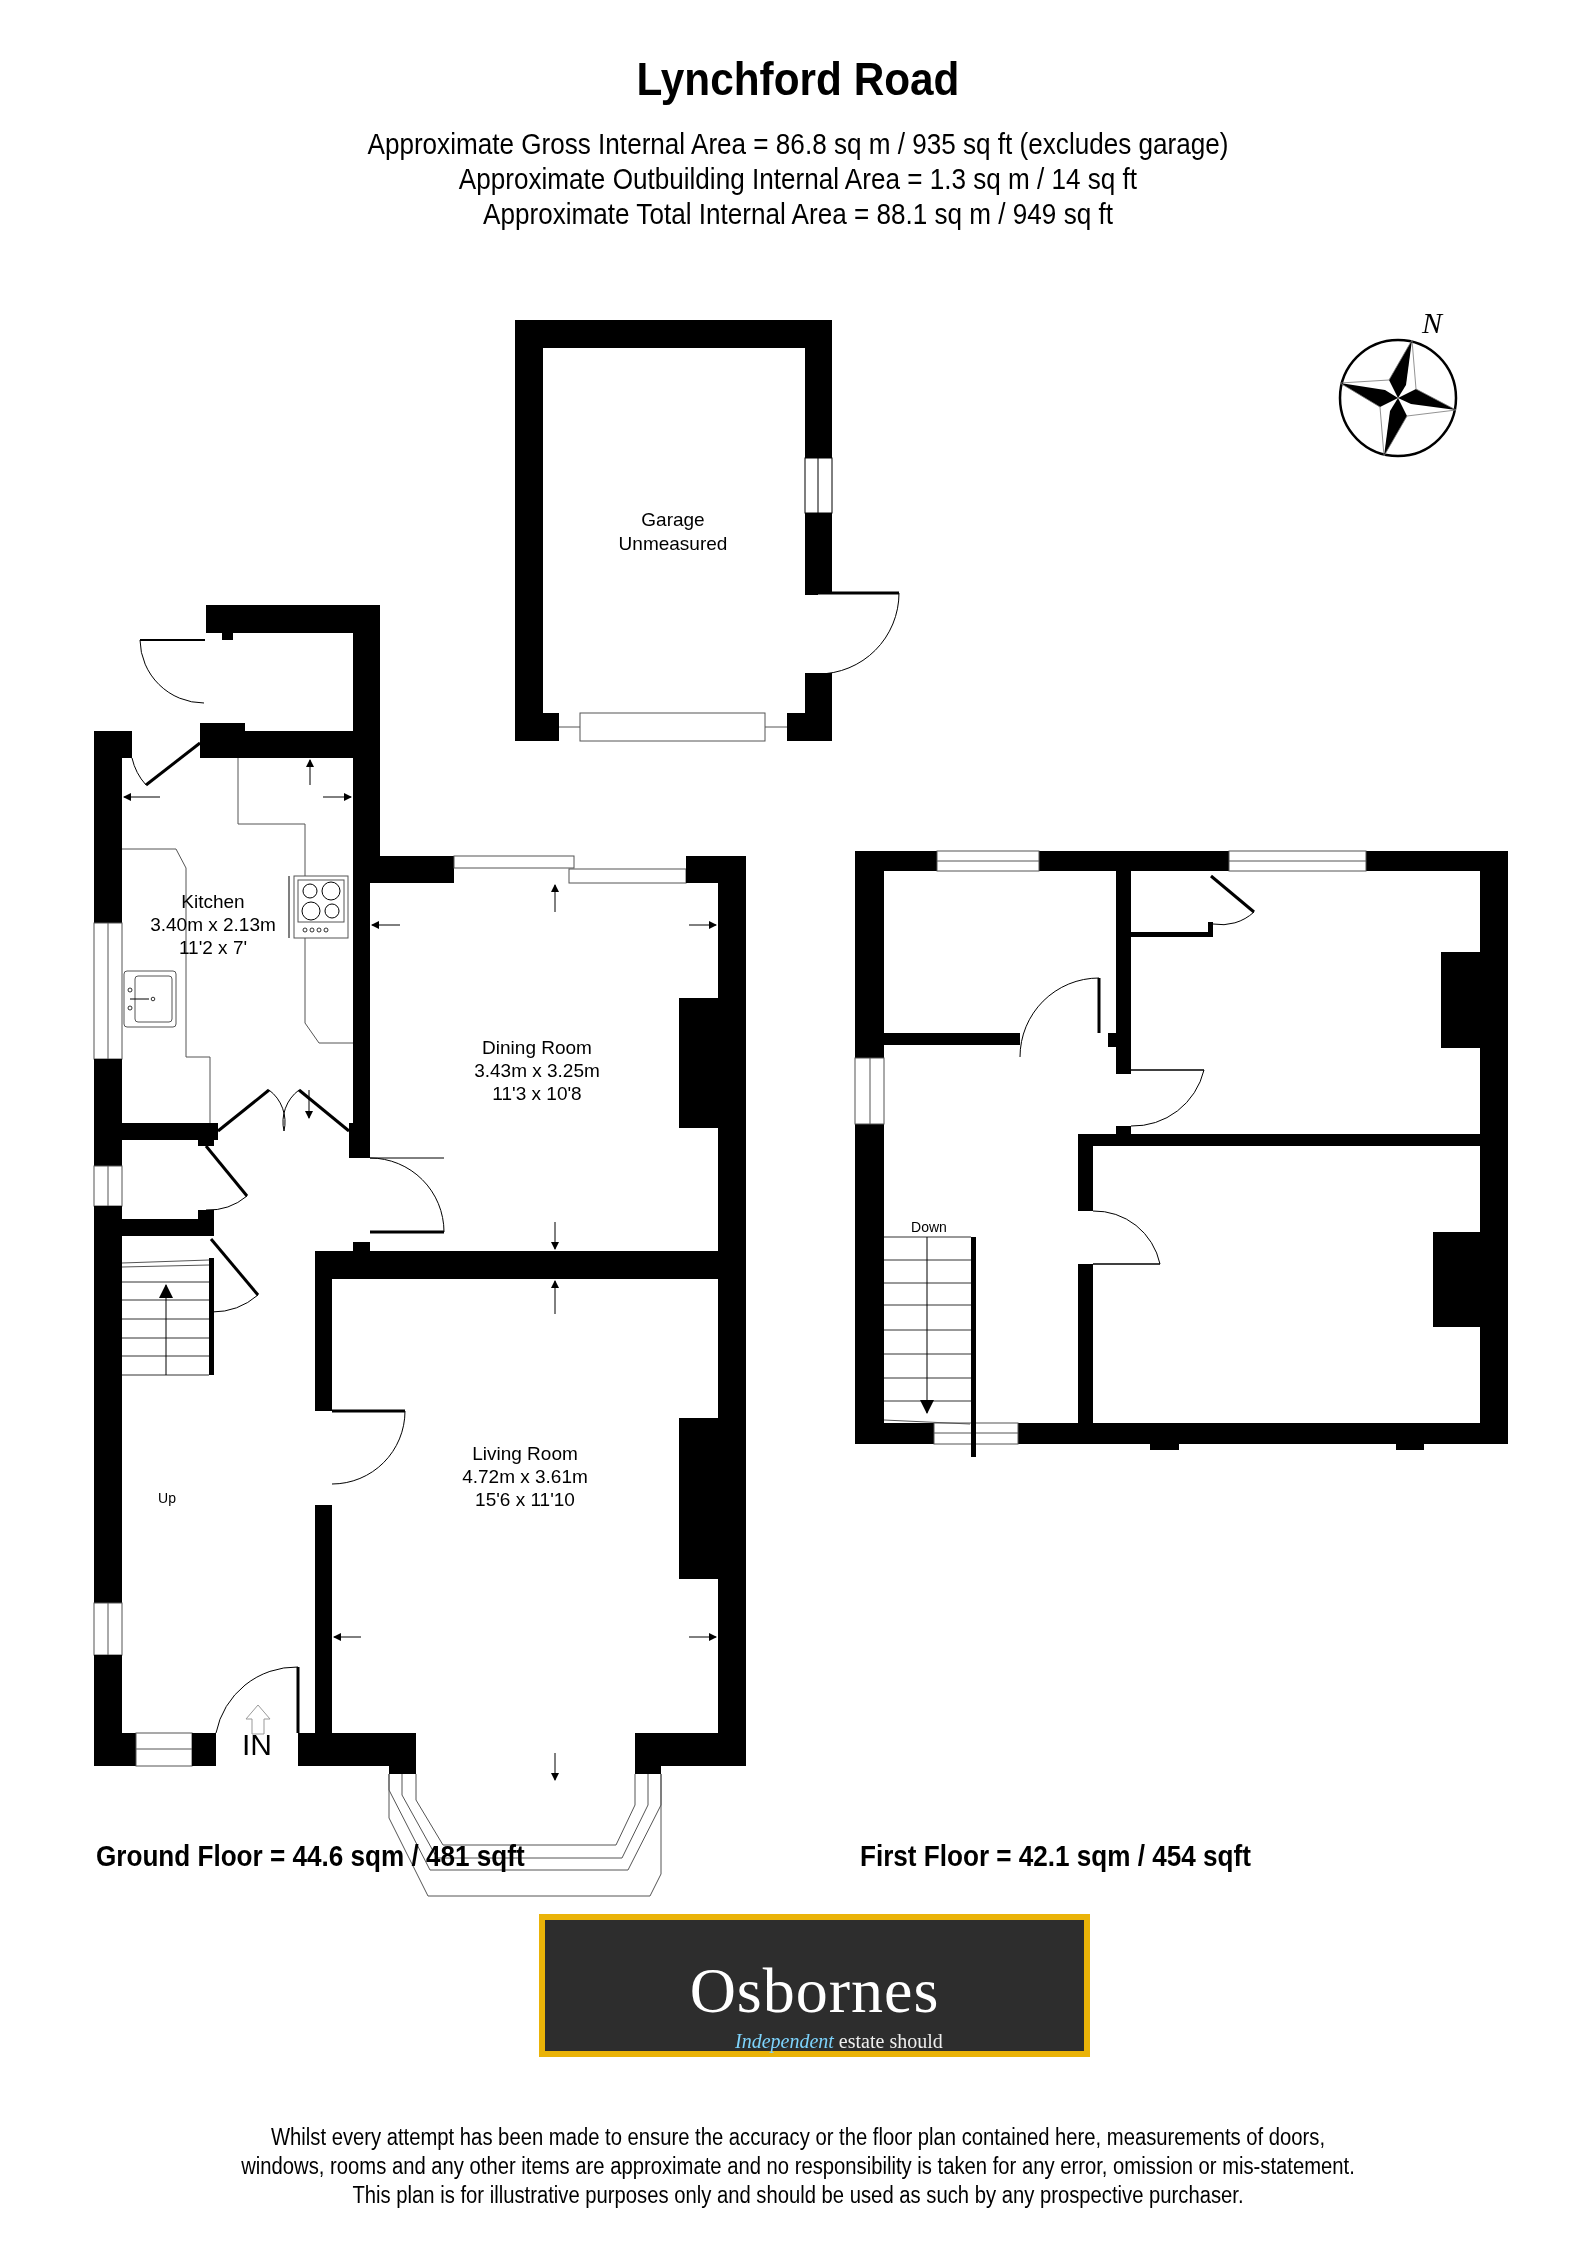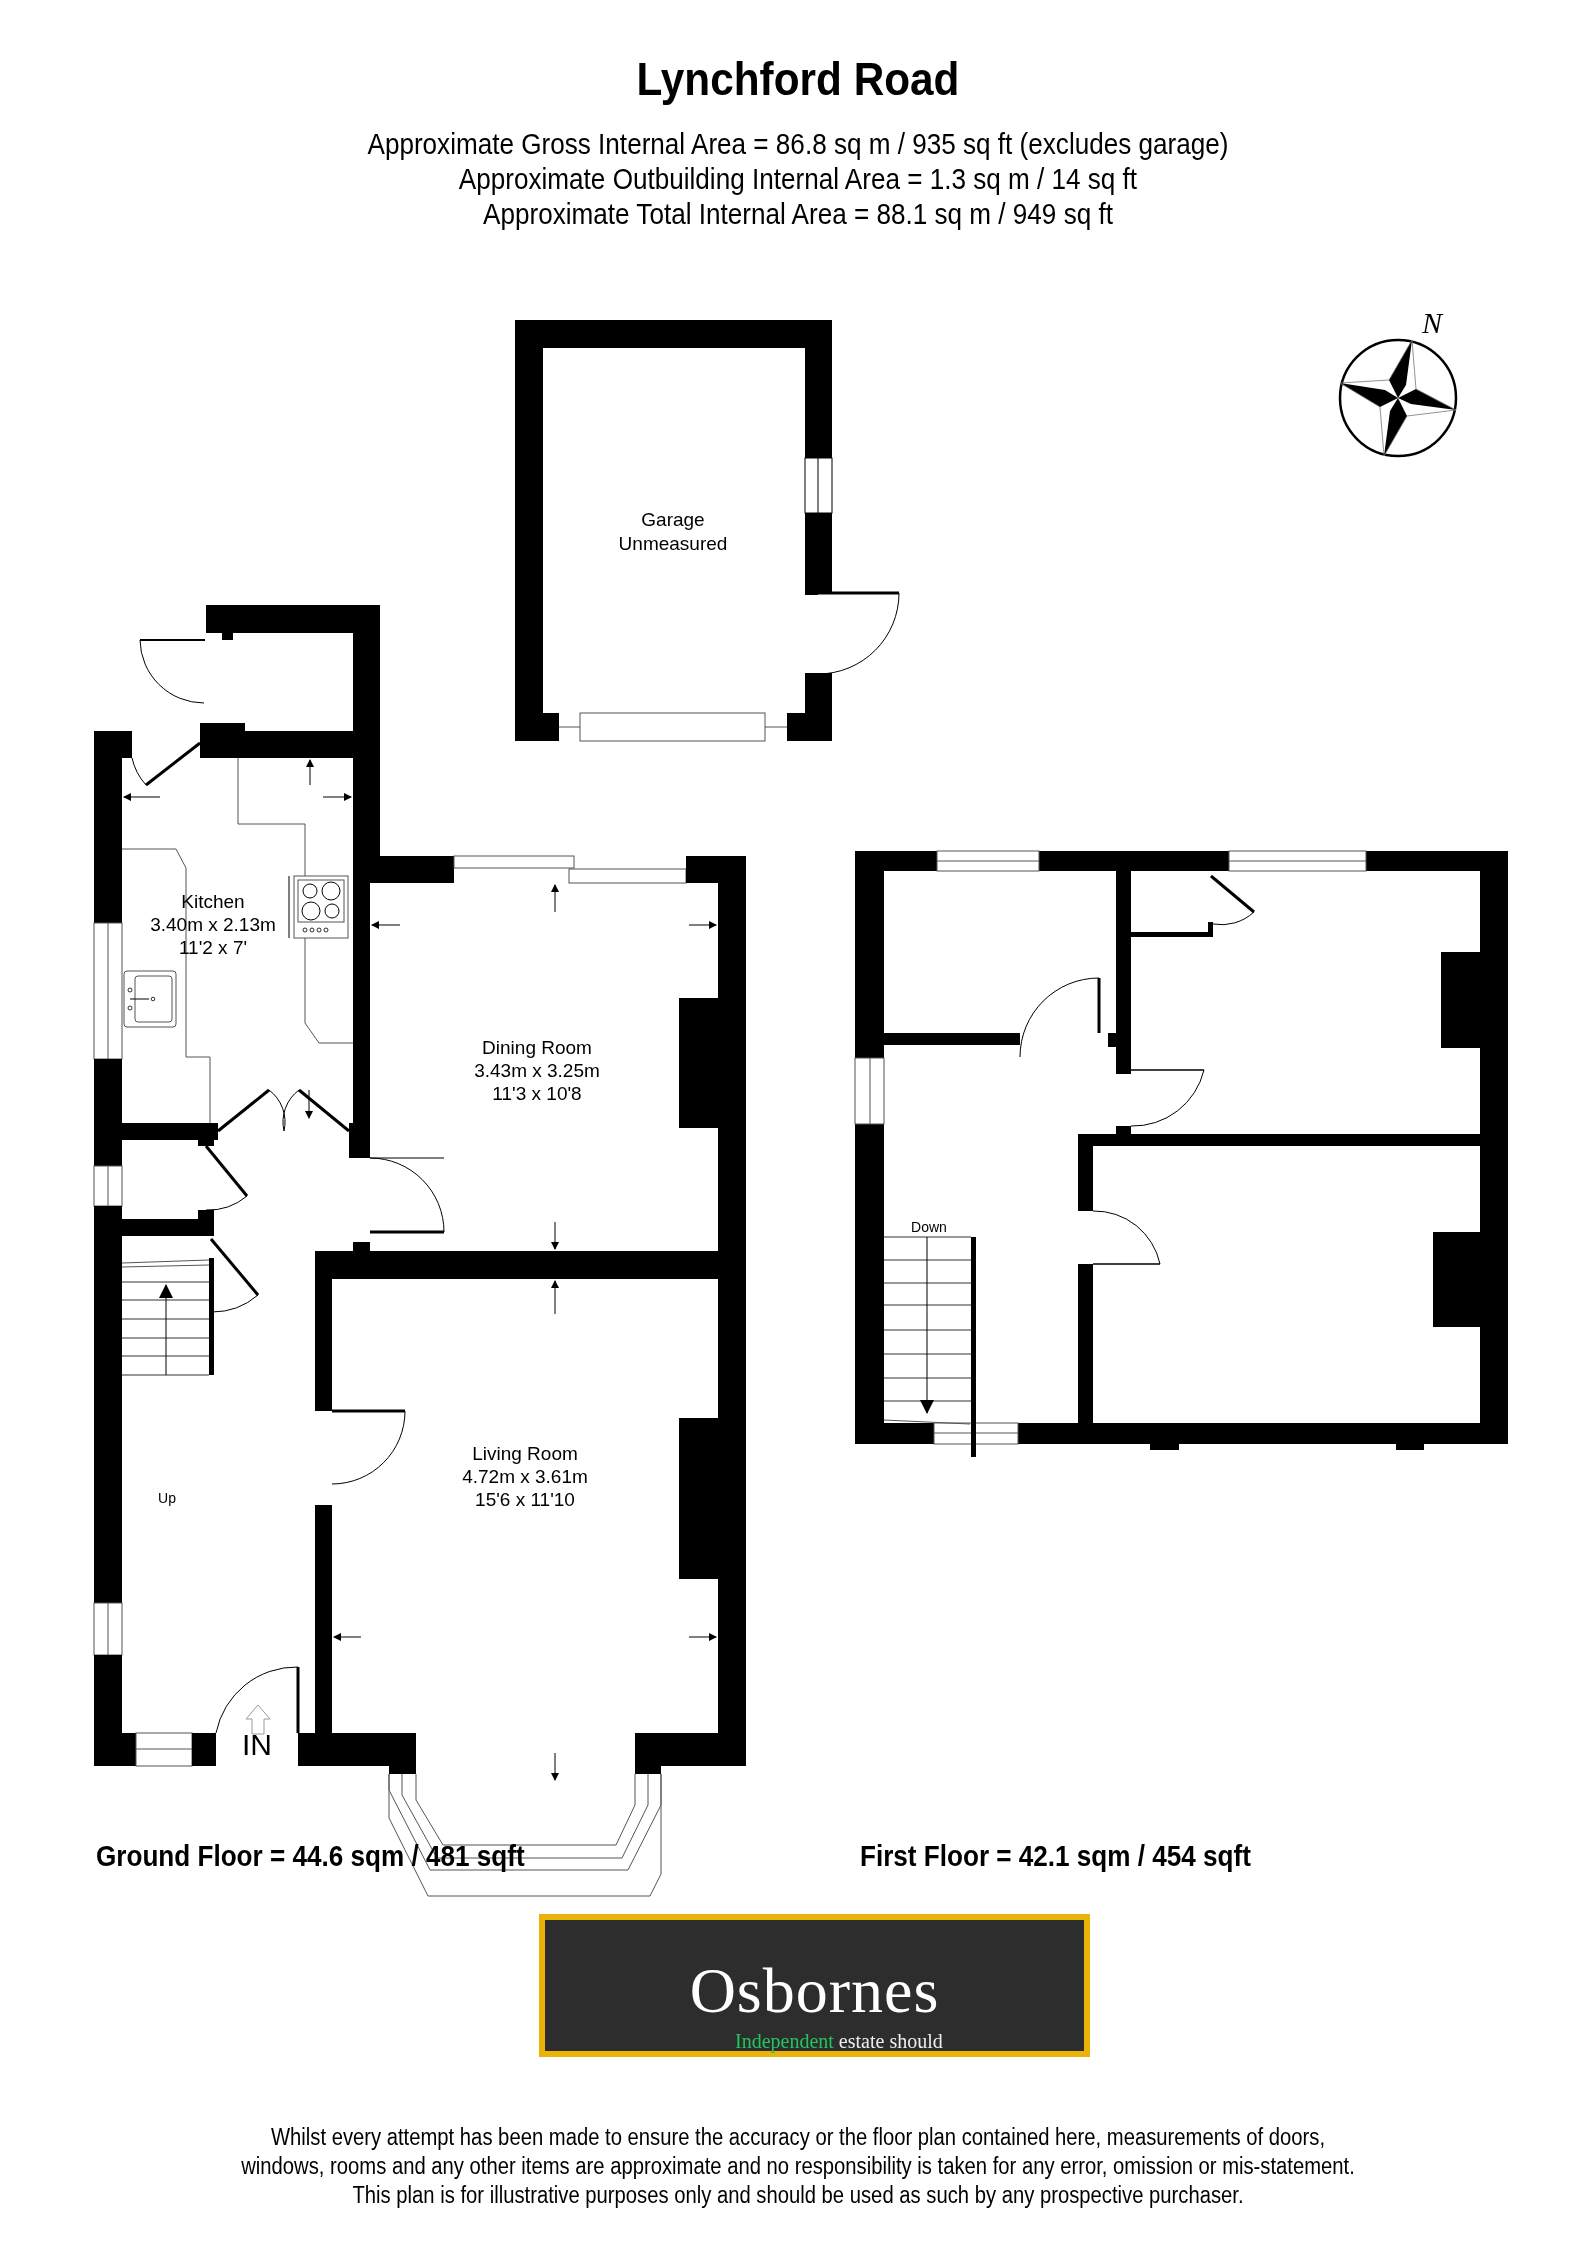--- a/index.html
+++ b/index.html
@@ -13,21 +13,21 @@
   #area3 { top: 198px; }
   #plan { position: absolute; left: 0; top: 0; width: 1596px; height: 2258px; }
   .room-label { font-family: "Liberation Sans", sans-serif; font-size: 19px; text-anchor: middle; fill: #000; }
   .small-label { font-family: "Liberation Sans", sans-serif; font-size: 14px; text-anchor: middle; fill: #000; }
   .floor-label { font-size: 29px; font-weight: bold; transform: scaleX(0.9); transform-origin: left center; white-space: nowrap; }
   #ground-label { left: 96px; top: 1840px; }
   #first-label { left: 860px; top: 1840px; }
   #logo { left: 527px; top: 1914px; width: 551px; height: 143px; background: #2d2d2d; border: 6px solid #eab308; box-sizing: border-box; margin-left: 12px; }
   #logo-name { position: absolute; left: 0; width: 100%; top: 34px; text-align: center; color: #ffffff; font-family: "Liberation Serif", serif; font-size: 64px; letter-spacing: 1px; }
   #logo-tag { position: absolute; left: 190px; top: 110px; font-family: "Liberation Serif", serif; font-size: 20px; white-space: nowrap; }
-  #logo-tag-a { color: #22c55e; }
+  #logo-tag-a { color: #7dd3fc; font-style: italic; }
   #logo-tag-b { color: #eeeeee; }
   .disclaimer { font-size: 23px; transform: scaleX(0.88); }
   #disc1 { top: 2124px; }
   #disc2 { top: 2153px; }
   #disc3 { top: 2182px; }
 </style>
 </head>
 <body>
 
 <div class="abs center" id="title">Lynchford Road</div>

